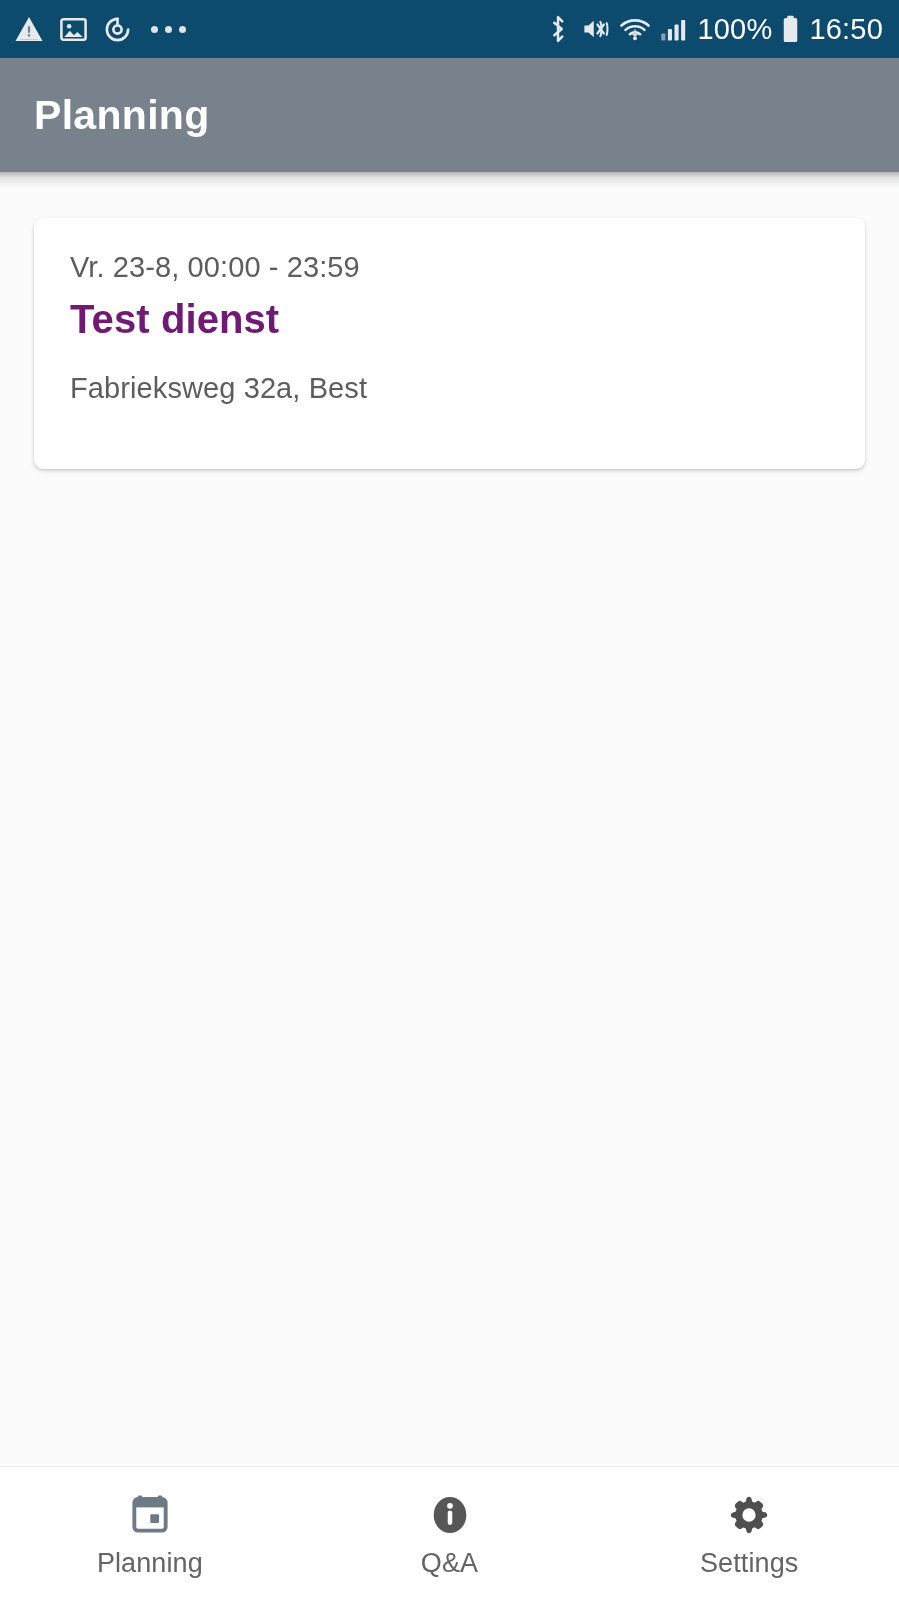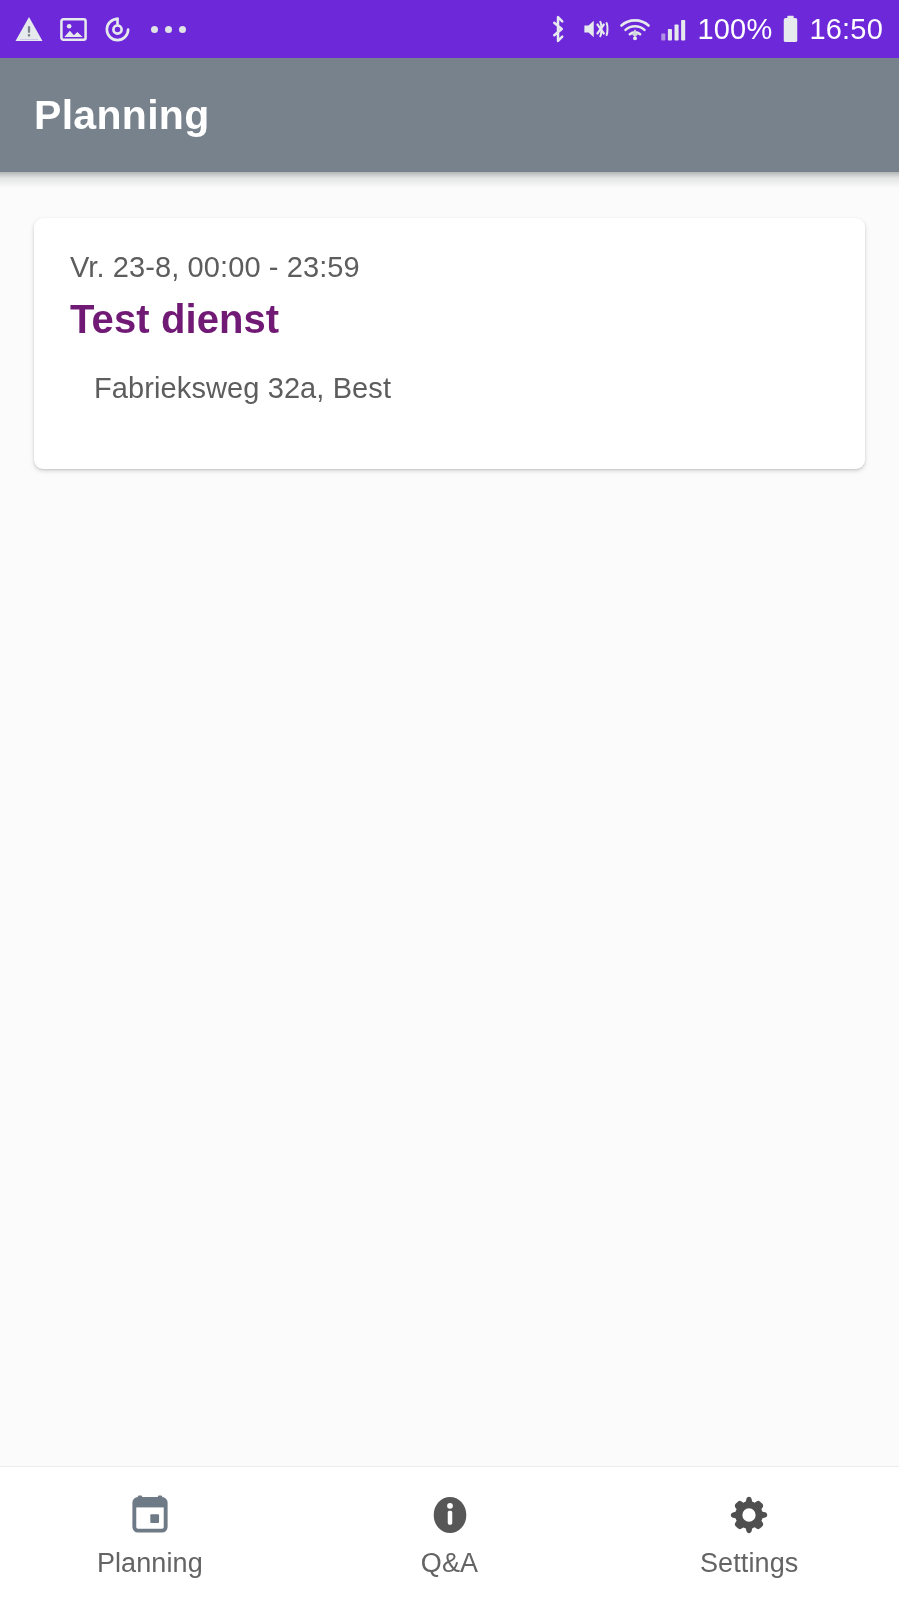--- a/index.html
+++ b/index.html
@@ -15,21 +15,21 @@
     width: 899px;
     height: 1599px;
     display: flex;
     flex-direction: column;
     background: #ffffff;
   }
 
   
   .status-bar {
     height: 58px;
-    background: #6d28d9;
+    background: #0c4a6e;
     display: flex;
     align-items: center;
     justify-content: space-between;
     padding: 0 16px 0 14px;
     flex: 0 0 auto;
   }
   .status-left { display: flex; align-items: center; gap: 15px; }
   .status-right { display: flex; align-items: center; gap: 9px; }
   .sicon { display: inline-flex; align-items: center; justify-content: center; }
   .sicon svg { display: block; }
@@ -97,21 +97,20 @@
     font-size: 40px;
     font-weight: bold;
     color: #701a75;
     letter-spacing: 0.1px;
     margin-bottom: 30px;
   }
   .shift-address {
     font-size: 29px;
     color: #5d5d5d;
     letter-spacing: 0.1px;
-    margin-left: 24px;
   }
 
   
   .bottom-nav {
     flex: 0 0 auto;
     height: 133px;
     background: #ffffff;
     border-top: 1px solid #ececec;
     display: flex;
     align-items: stretch;

